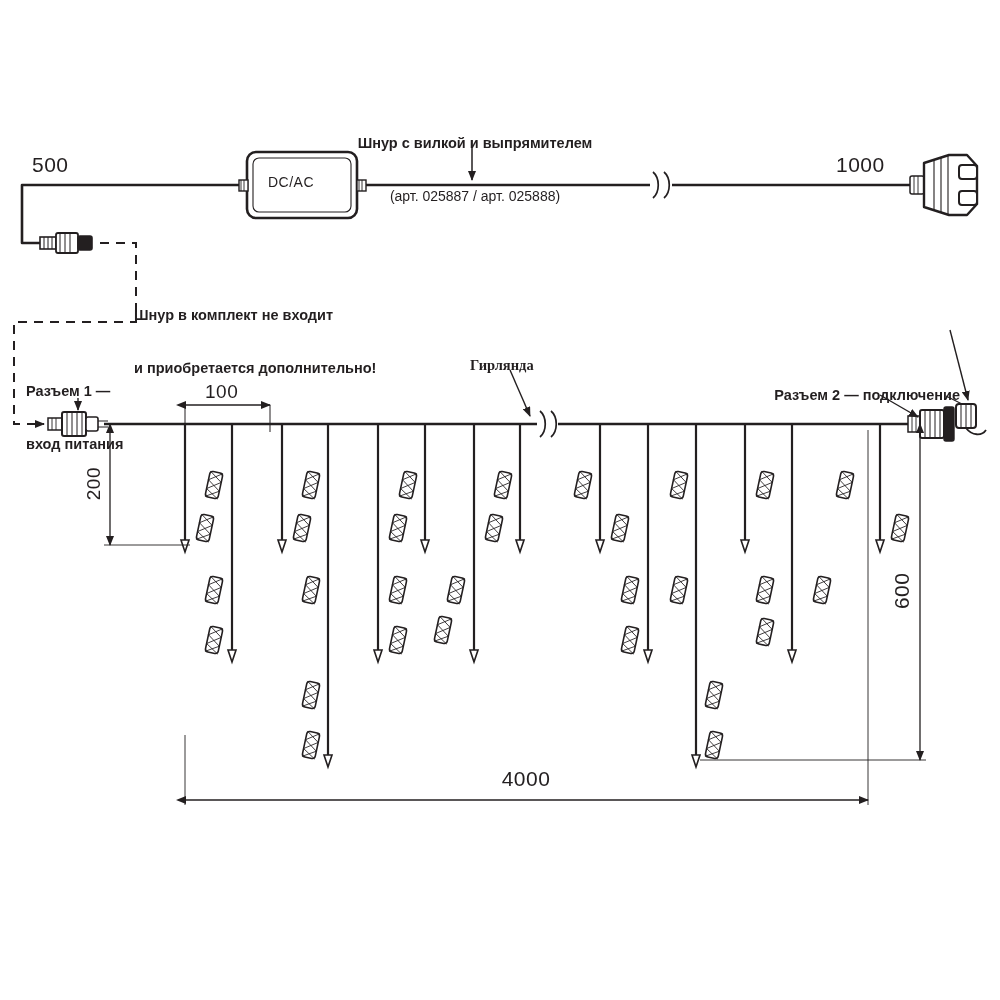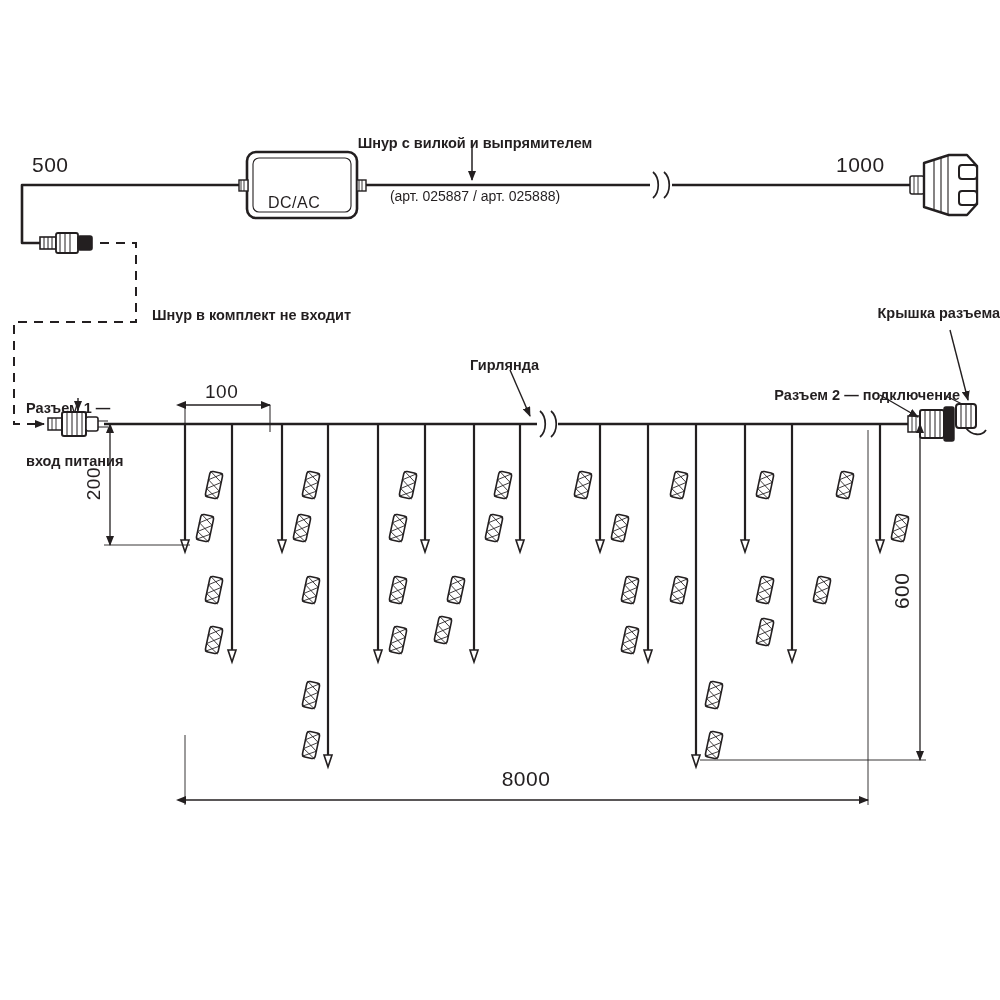--- a/index.html
+++ b/index.html
@@ -61,23 +61,22 @@
   }
   .right {
     text-align: right;
   }
   .vert {
     transform: rotate(-90deg);
     transform-origin: 50% 50%;
   }
   .dcac {
     position: absolute;
-    font-size: 16px;
+    font-size: 14px;
     letter-spacing: 0.5px;
-    margin-top: 20px;
   }
 </style>
 </head>
 <body>
 
 <div id="stage">
 
   <svg id="diagram" viewBox="0 0 1000 1000">
     <defs>
       <marker id="arrEnd" markerWidth="10" markerHeight="8" refX="9" refY="4" orient="auto" markerUnits="userSpaceOnUse">
@@ -367,38 +366,38 @@
     <div>Шнур с вилкой и выпрямителем</div>
     <div class="callout-sub">(арт. 025887 / арт. 025888)</div>
   </div>
 
   <div class="lbl dim-big" style="left:32px; top:152px;">500</div>
 
   <div class="lbl dim-big" style="left:836px; top:152px;text-align:right;">1000</div>
 
   <div class="dcac" style="left:268px; top:174px;">DC/AC</div>
 
-  <div class="lbl note" style="left:152px; top:272px;">
+  <div class="lbl note" style="left:134px; top:272px;">
     <div>Шнур в комплект не входит</div>
+    <div>и приобретается дополнительно!</div>
   </div>
 
-  <div class="lbl callout" style="left:26px; top:365px;">
+  <div class="lbl callout" style="left:26px; top:348px;">
     <div>Разъем 1 —</div>
     <div>вход питания</div>
   </div>
 
-  <div class="lbl callout" style="left:470px; top:357px;">Гирлянда</div>
+  <div class="lbl callout" style="left:470px; top:357px;font-family:Liberation Serif, serif;">Гирлянда</div>
 
   <div class="lbl callout right" style="left:620px; top:352px; width:340px;">
     <div>Разъем 2 — подключение</div>
   </div>
 
-  <div class="lbl callout right" style="left:700px; top:305px; width:300px;">Крышка разъема</div>
 
   <div class="lbl dim" style="left:205px; top:380px;">100</div>
 
   <div class="lbl dim vert" style="left:66px; top:472px; width:56px; text-align:center;">200</div>
 
   <div class="lbl dim-big vert" style="left:874px; top:578px; width:56px; text-align:center;">600</div>
 
-  <div class="lbl dim-big center" style="left:466px; top:766px; width:120px;">8000</div>
+  <div class="lbl dim-big center" style="left:466px; top:766px; width:120px;">4000</div>
 
 </div>
 
 </body></html>

